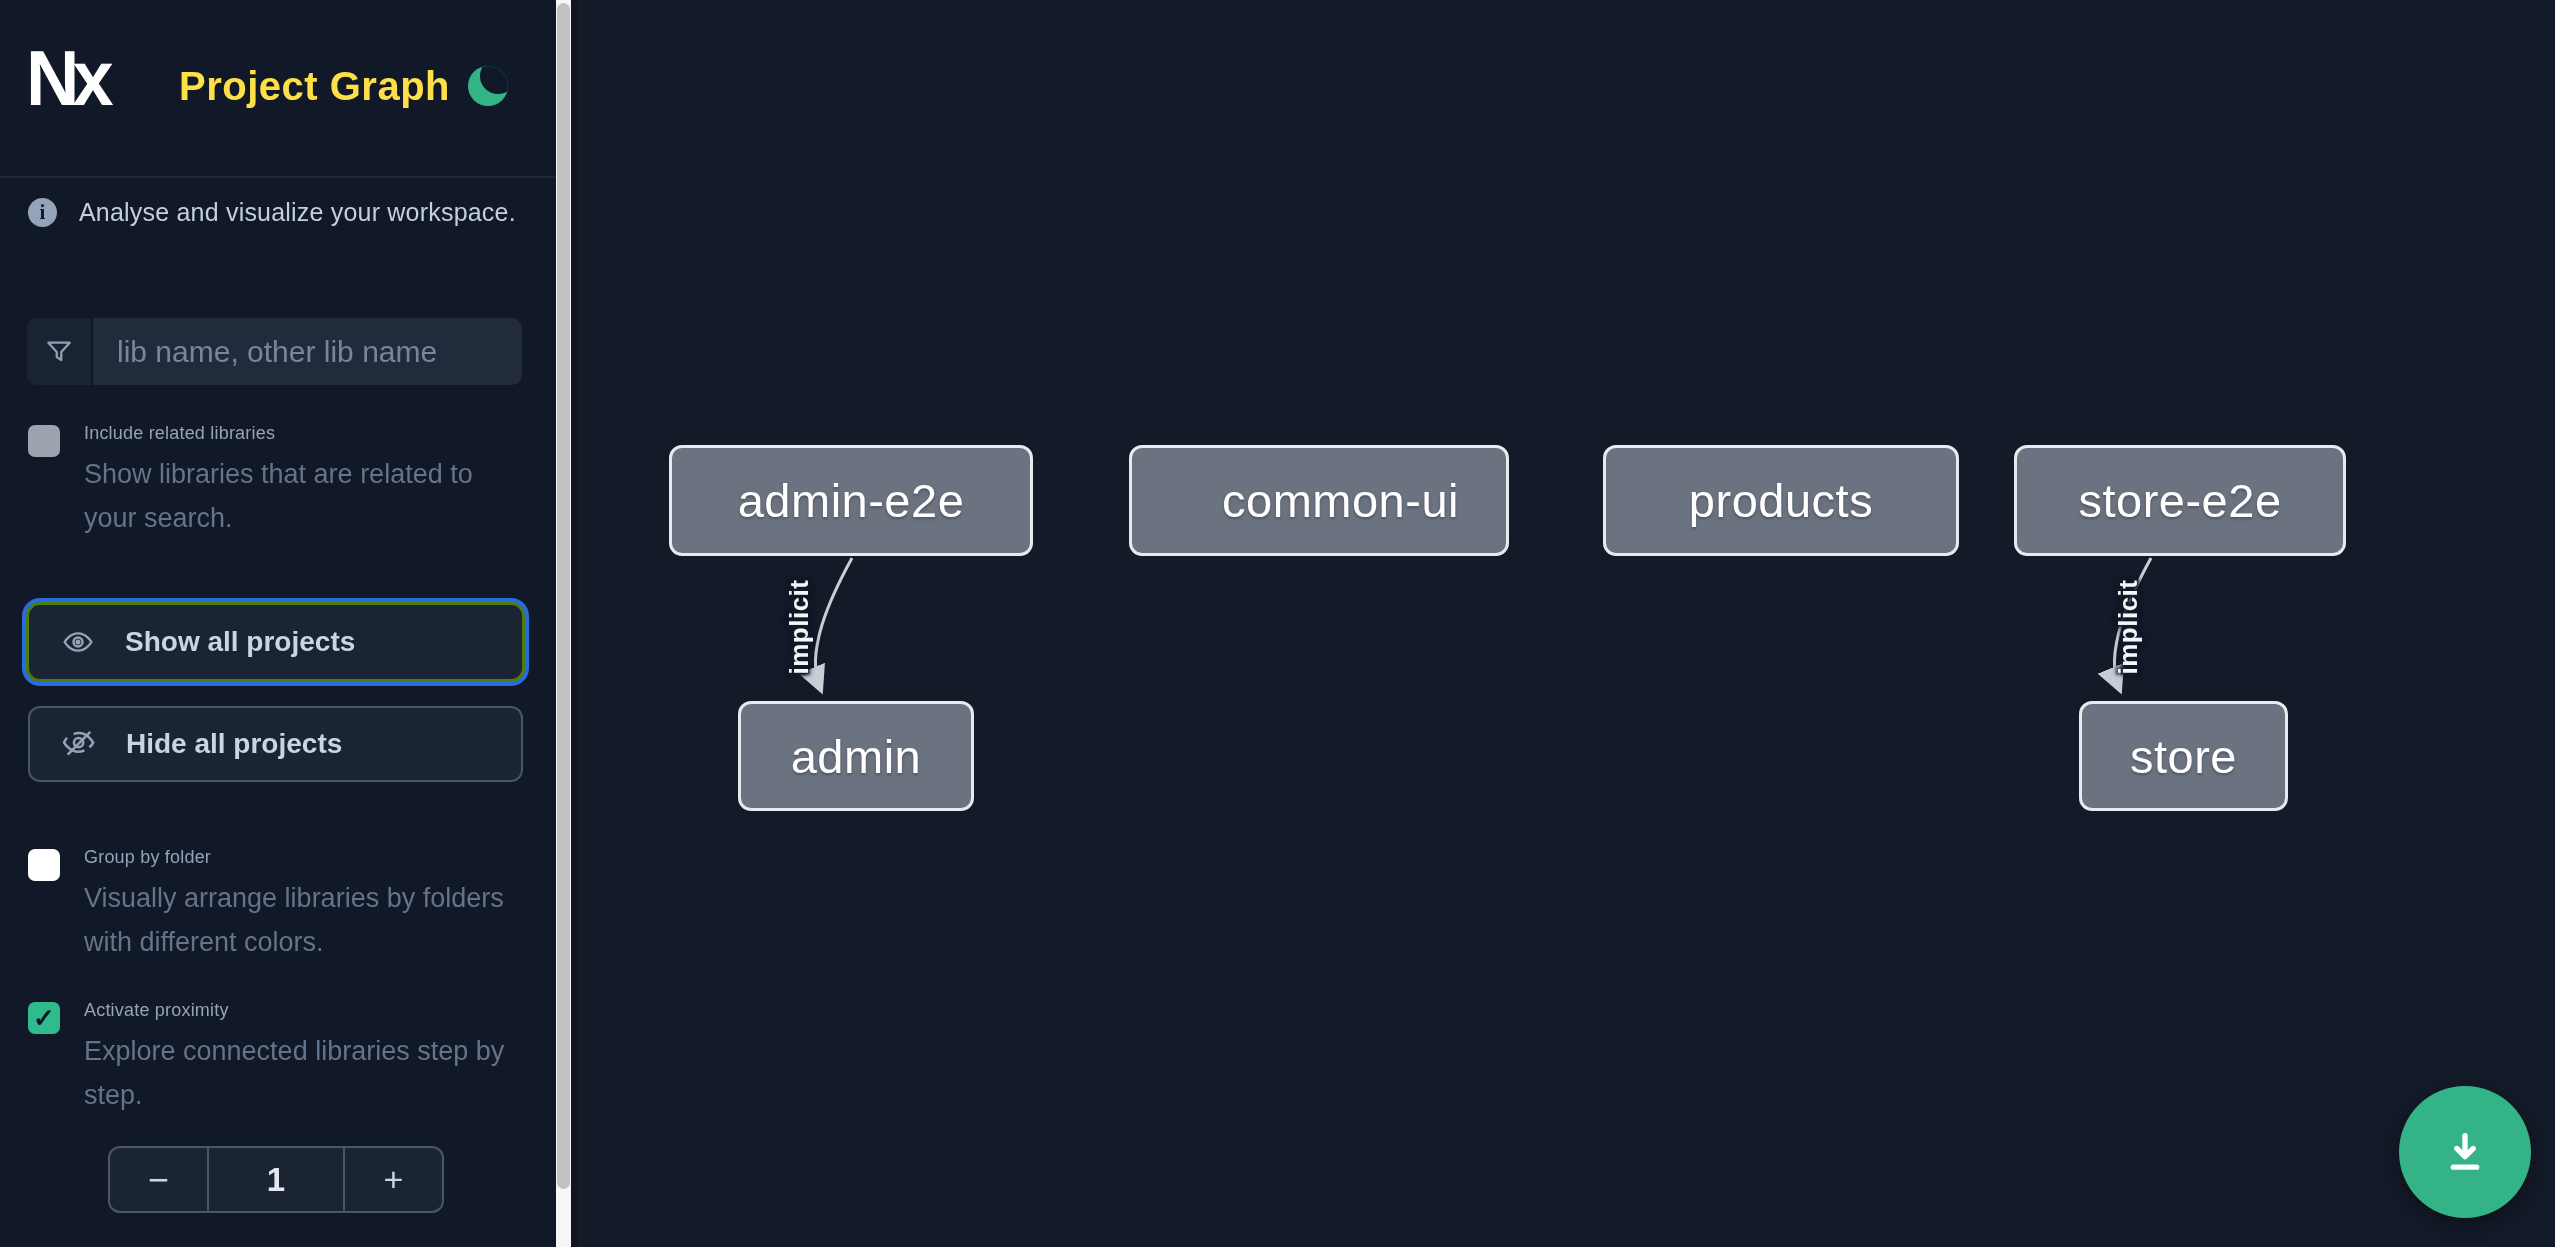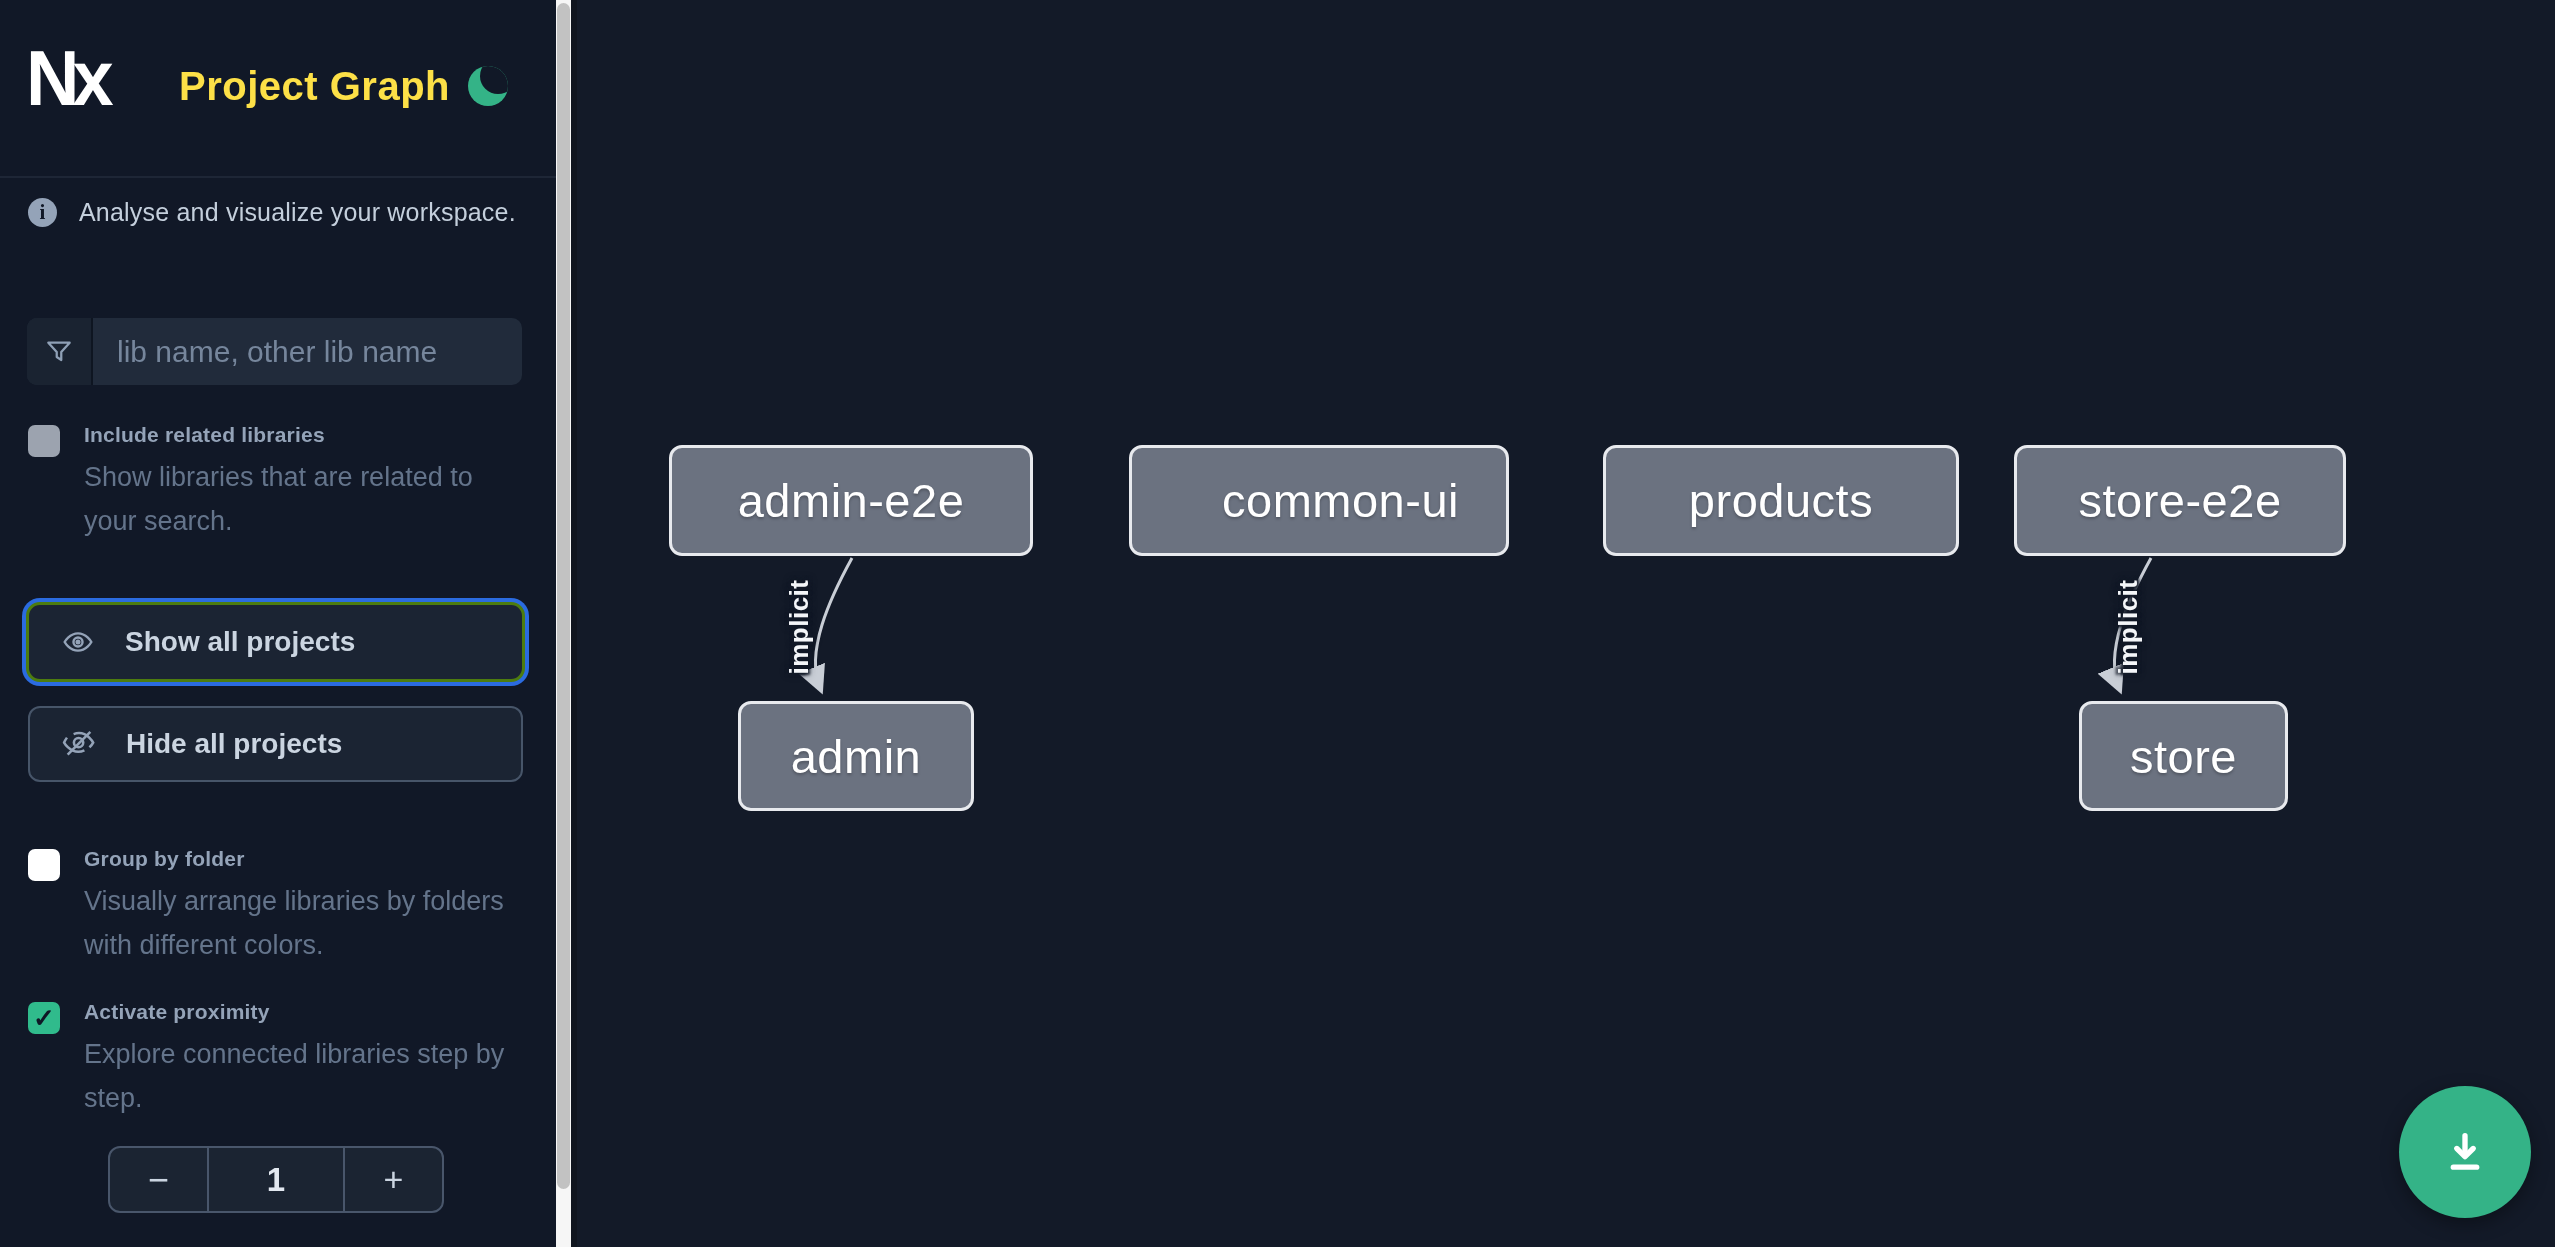--- a/index.html
+++ b/index.html
@@ -62,21 +62,21 @@
 
   .cb-row { position:absolute; left:28px; display:flex; gap:24px; align-items:flex-start; }
   .cb-box {
     width:32px; height:32px; border-radius:7px; flex:none; margin-top:2px; cursor:pointer;
     display:flex; align-items:center; justify-content:center;
   }
   .cb-gray  { background:#9ca3af; }
   .cb-white { background:#ffffff; }
   .cb-green { background:#30bb8c; color:#0f1726; font-size:26px; font-weight:700; }
   .cb-text { display:flex; flex-direction:column; }
-  .cb-label { font-size:21px; font-weight:700; color:#94a3b8; letter-spacing:.2px; }
+  .cb-label { font-size:18px; font-weight:400; color:#94a3b8; letter-spacing:.2px; }
   .cb-desc  { font-size:27px; color:#64748b; width:432px; line-height:1.63; margin-top:8px; }
 
   .side-btn {
     position:absolute; left:28px; width:495px; height:76px;
     display:flex; align-items:center; gap:26px; padding-left:28px;
     background:#1b2433; border:2px solid #475569; border-radius:12px;
     font-size:28px; font-weight:600; color:#cbd5e1; cursor:pointer;
     font-family:"Liberation Sans", sans-serif;
   }
   .side-btn.focused {

